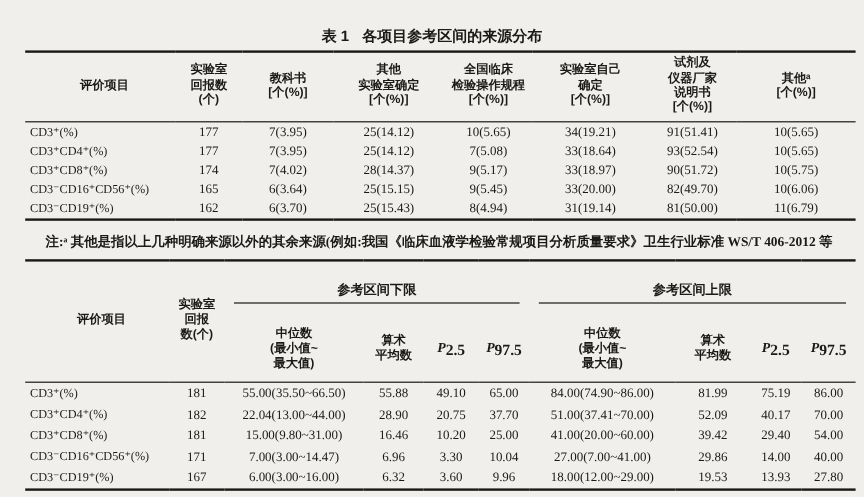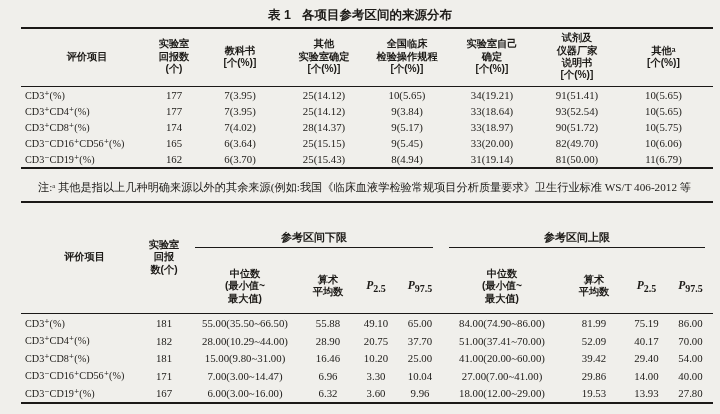--- a/index.html
+++ b/index.html
@@ -12,21 +12,21 @@
     overflow:hidden;
     box-sizing:border-box;
   }
   .caption {
     text-align:center;
     font-family:"Liberation Sans","DejaVu Sans",sans-serif;
     font-weight:bold;
     font-size:12.5px;
     line-height:14px;
   }
-  .caption-1 { padding-top:8px; }
+  .caption-1 { padding-top:23px; }
   .caption-2 { margin-top:9px; }
   .cap-tag { margin-right:11px; }
 
   table {
     border-collapse:collapse;
     table-layout:fixed;
     width:692px;
     margin-left:21px;
   }
   .t1, .t2 {
@@ -56,51 +56,51 @@
     padding:0;
   }
   tbody td:first-child {
     text-align:left;
     padding-left:4px;
     font-size:10.2px;
     margin-top:32px;
   }
   .t2 tbody td { height:17.5px; }
 
-  .t2 .grp-th { padding:16px 0 0 0; height:14px; border-bottom:none; }
+  .t2 .grp-th { padding:6px 0 0 0; height:14px; border-bottom:none; }
   .grp {
     font-family:"Liberation Sans","DejaVu Sans",sans-serif;
     font-weight:bold;
     font-size:11px;
     text-align:center;
     border-bottom:1.1px solid #1b1917;
     margin:0 8px;
     padding-bottom:2px;
   }
   .t2 tr.h2 th { border-bottom:1.4px solid #1b1917; height:46px; }
   .t2 th[rowspan] { border-bottom:1.4px solid #1b1917; }
 
   .pi {
     font-style:italic;
     font-family:"Liberation Serif","DejaVu Serif",serif;
     font-size:11.5px;
     font-weight:bold;
   }
   .psub {
-    font-size:10px;
+    font-size:13px;
     font-weight:bold;
     font-family:"Liberation Serif","DejaVu Serif",serif;
   }
 
   .note {
     margin:9px 8px 0 8px;
     font-size:11.2px;
     line-height:18px;
   }
-  .note .l1 { text-indent:30px; }
+  .note .l1 { text-indent:30px;font-weight:bold; }
 </style>
 </head>
 <body>
 
 <div class="page">
 
   <div class="caption caption-1">
     <span class="cap-tag">表 1</span><span>各项目参考区间的来源分布</span>
   </div>
 
@@ -149,21 +149,21 @@
           <td>10(5.65)</td>
           <td>34(19.21)</td>
           <td>91(51.41)</td>
           <td>10(5.65)</td>
         </tr>
         <tr>
           <td>CD3⁺CD4⁺(%)</td>
           <td>177</td>
           <td>7(3.95)</td>
           <td>25(14.12)</td>
-          <td>9(3.84)</td>
+          <td>7(5.08)</td>
           <td>33(18.64)</td>
           <td>93(52.54)</td>
           <td>10(5.65)</td>
         </tr>
         <tr>
           <td>CD3⁺CD8⁺(%)</td>
           <td>174</td>
           <td>7(4.02)</td>
           <td>28(14.37)</td>
           <td>9(5.17)</td>
@@ -251,21 +251,21 @@
           <td>49.10</td>
           <td>65.00</td>
           <td>84.00(74.90~86.00)</td>
           <td>81.99</td>
           <td>75.19</td>
           <td>86.00</td>
         </tr>
         <tr>
           <td>CD3⁺CD4⁺(%)</td>
           <td>182</td>
-          <td>28.00(10.29~44.00)</td>
+          <td>22.04(13.00~44.00)</td>
           <td>28.90</td>
           <td>20.75</td>
           <td>37.70</td>
           <td>51.00(37.41~70.00)</td>
           <td>52.09</td>
           <td>40.17</td>
           <td>70.00</td>
         </tr>
         <tr>
           <td>CD3⁺CD8⁺(%)</td>

